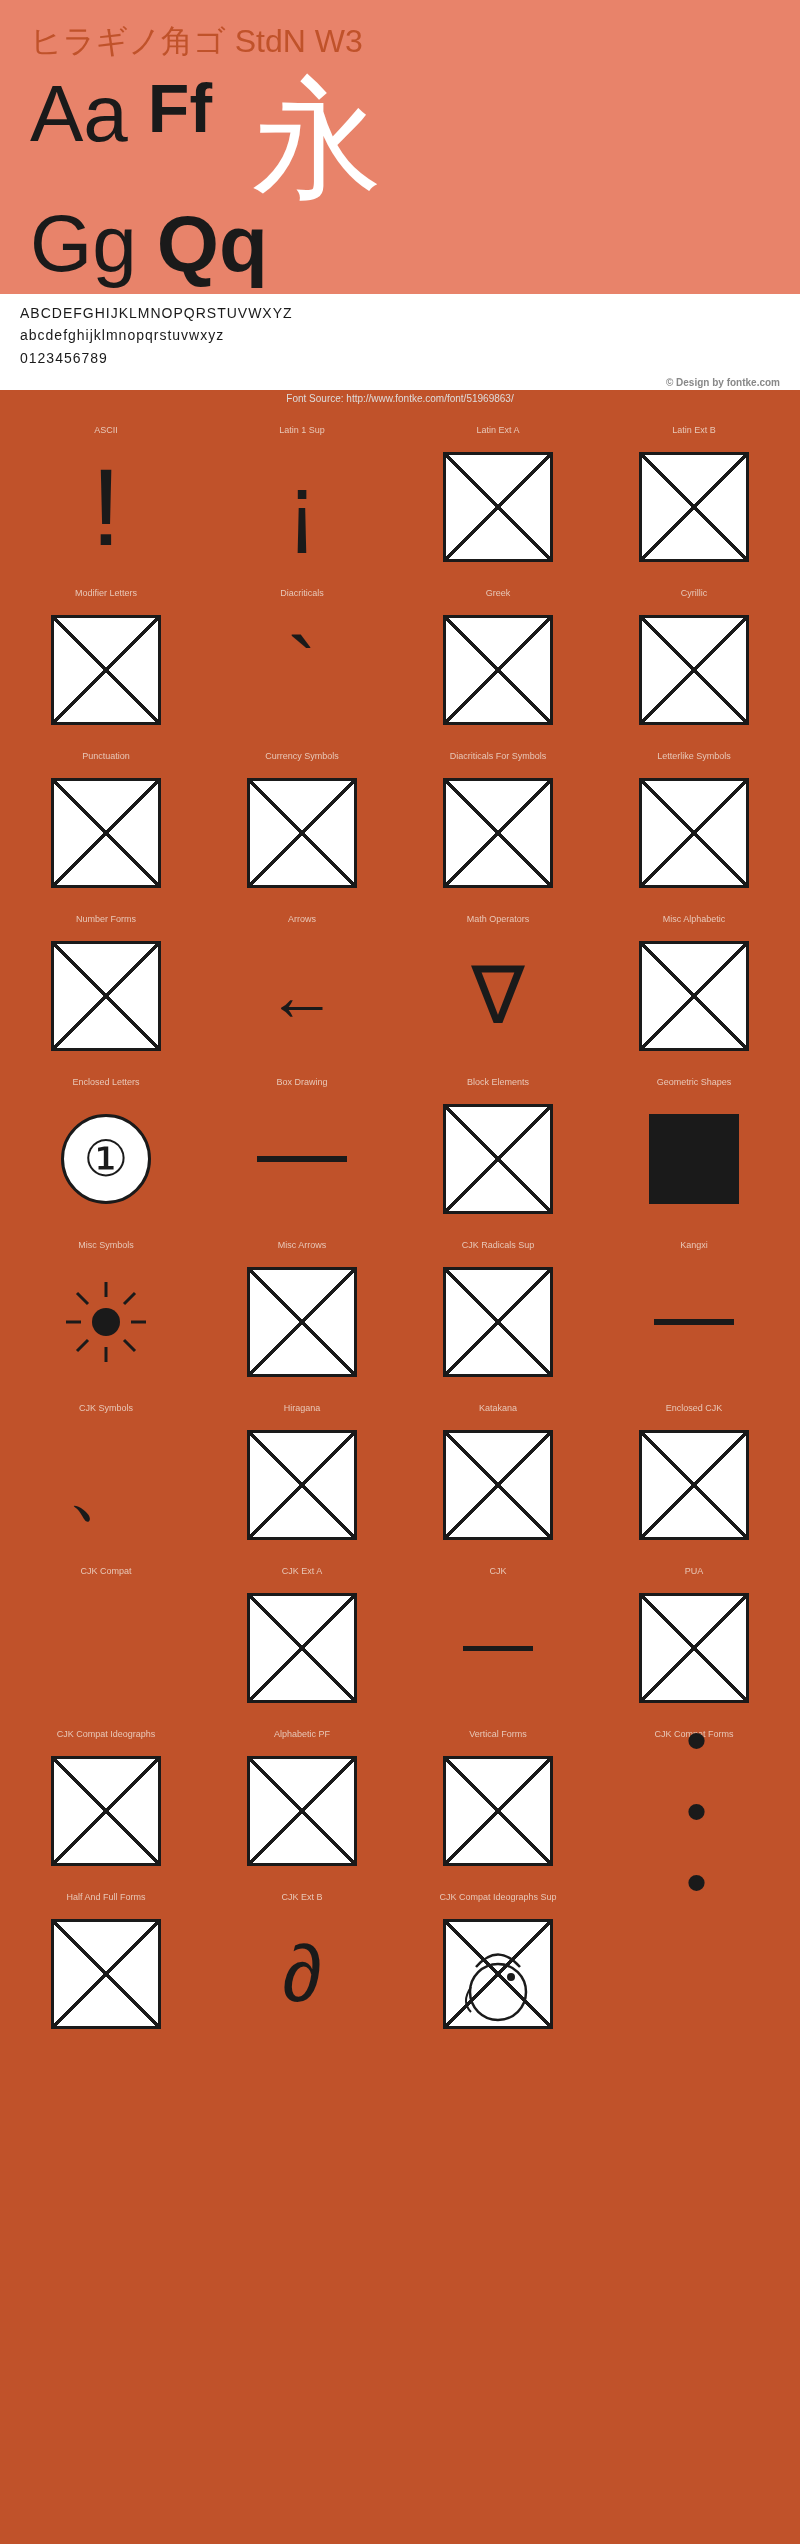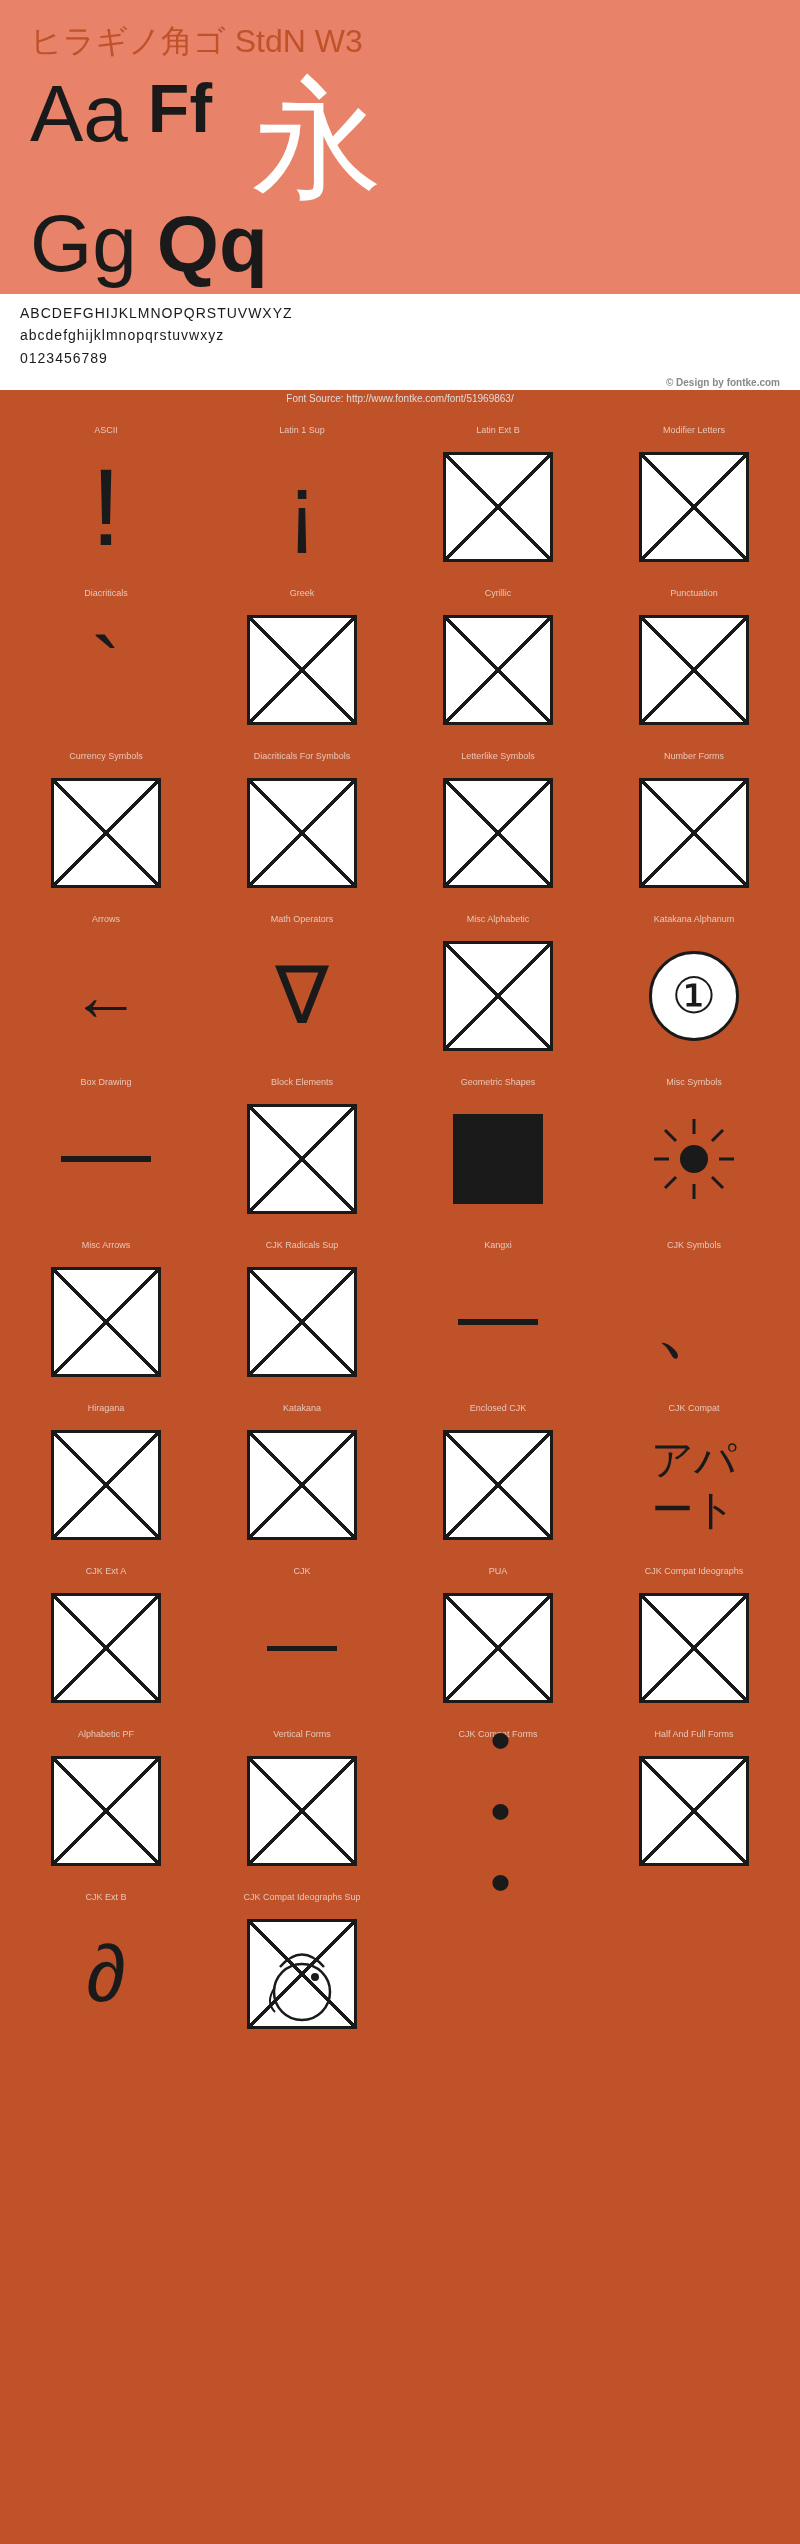--- a/index.html
+++ b/index.html
@@ -226,20 +226,26 @@
           <div class="exclamation-symbol" style="font-size:110px;font-weight:300;">!</div>
         </div>
       </div>
       <div class="grid-item">
         <div class="grid-label">Latin 1 Sup</div>
         <div class="grid-symbol">
           <div class="inverted-exclamation">¡</div>
         </div>
       </div>
       <div class="grid-item">
+        <div class="grid-label">Latin Ext A</div>
+        <div class="grid-symbol">
+          <div class="placeholder-box"></div>
+        </div>
+      </div>
+      <div class="grid-item">
         <div class="grid-label">Latin Ext B</div>
         <div class="grid-symbol">
           <div class="placeholder-box"></div>
         </div>
       </div>
       <div class="grid-item">
         <div class="grid-label">Modifier Letters</div>
         <div class="grid-symbol">
           <div class="placeholder-box"></div>
         </div>
@@ -304,21 +310,21 @@
           <div class="nabla-symbol">∇</div>
         </div>
       </div>
       <div class="grid-item">
         <div class="grid-label">Misc Alphabetic</div>
         <div class="grid-symbol">
           <div class="placeholder-box"></div>
         </div>
       </div>
       <div class="grid-item">
-        <div class="grid-label">Katakana Alphanum</div>
+        <div class="grid-label">Enclosed Letters</div>
         <div class="grid-symbol">
           <div class="circle-1">①</div>
         </div>
       </div>
       <div class="grid-item">
         <div class="grid-label">Box Drawing</div>
         <div class="grid-symbol">
           <div class="dash-line"></div>
         </div>
       </div>
@@ -389,23 +395,20 @@
         </div>
       </div>
       <div class="grid-item">
         <div class="grid-label">Enclosed CJK</div>
         <div class="grid-symbol">
           <div class="placeholder-box"></div>
         </div>
       </div>
       <div class="grid-item">
         <div class="grid-label">CJK Compat</div>
-        <div class="grid-symbol">
-          <div style="font-size:42px;color:#1a1a1a;text-align:center;line-height:1.2;">アパ<br>ート</div>
-        </div>
       </div>
       <div class="grid-item">
         <div class="grid-label">CJK Ext A</div>
         <div class="grid-symbol">
           <div class="placeholder-box"></div>
         </div>
       </div>
       <div class="grid-item">
         <div class="grid-label">CJK</div>
         <div class="grid-symbol">

